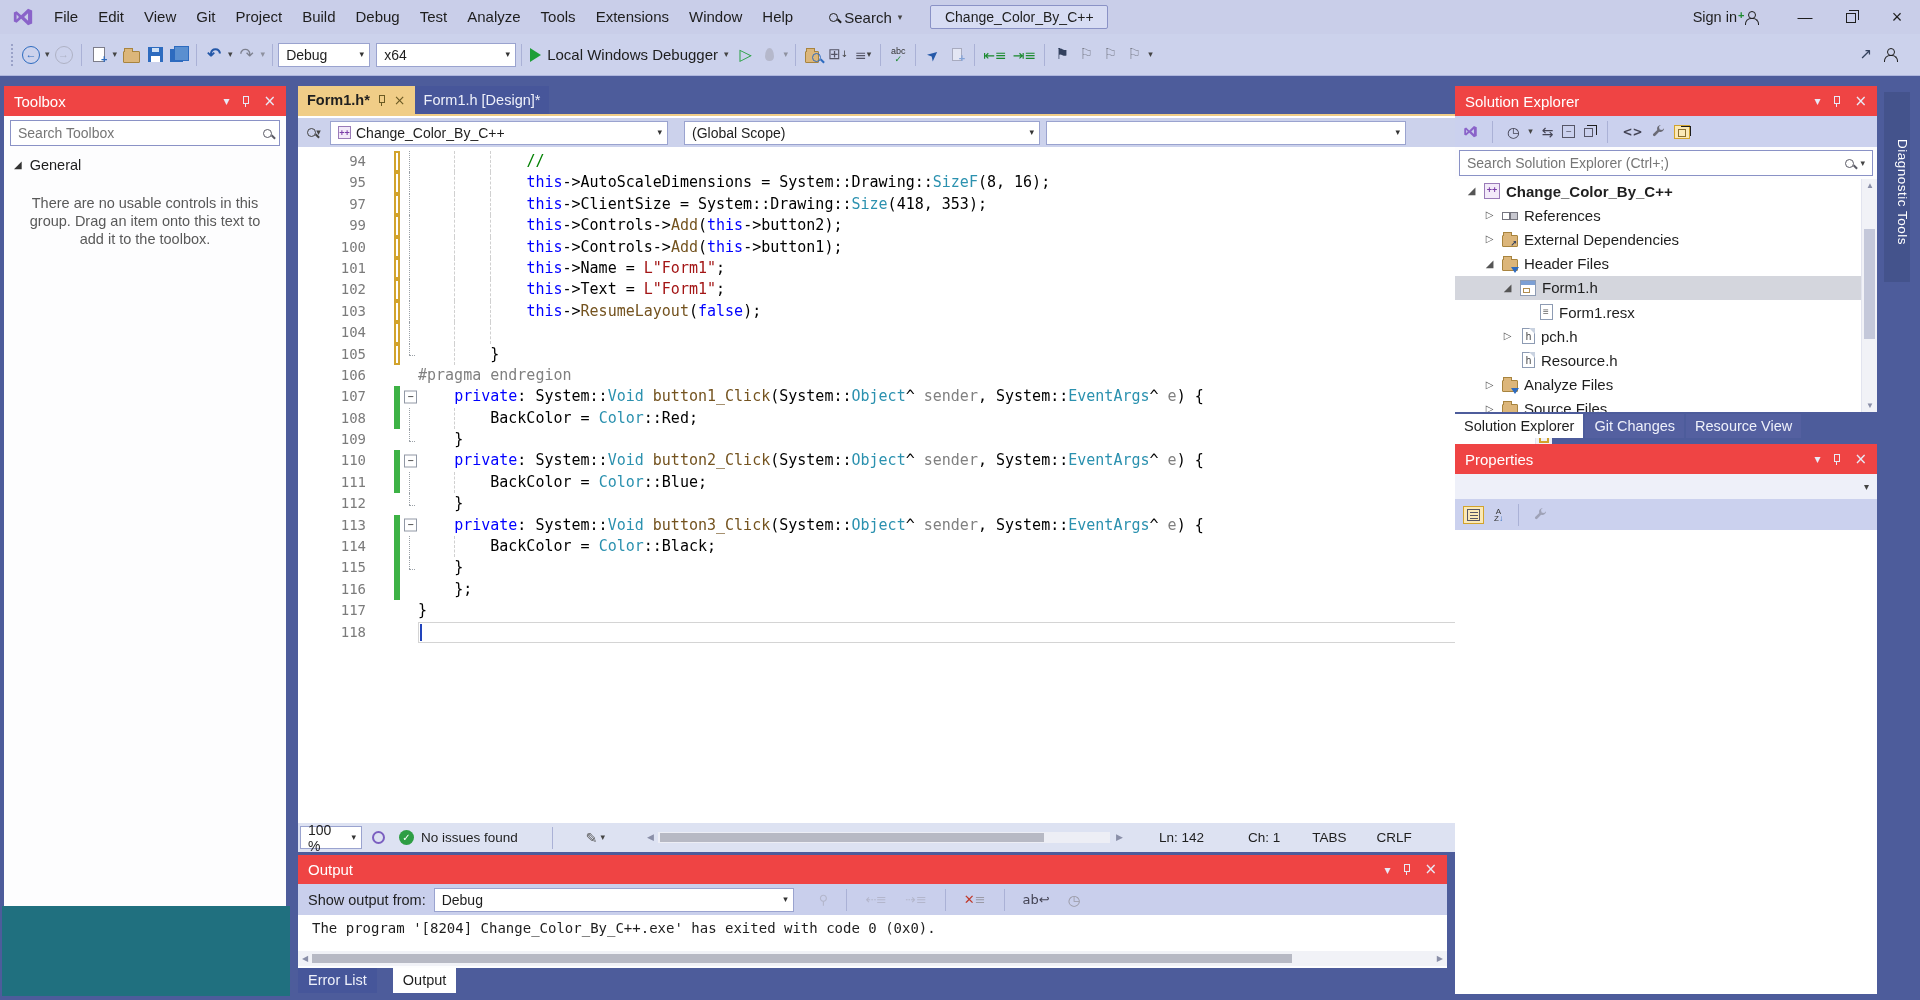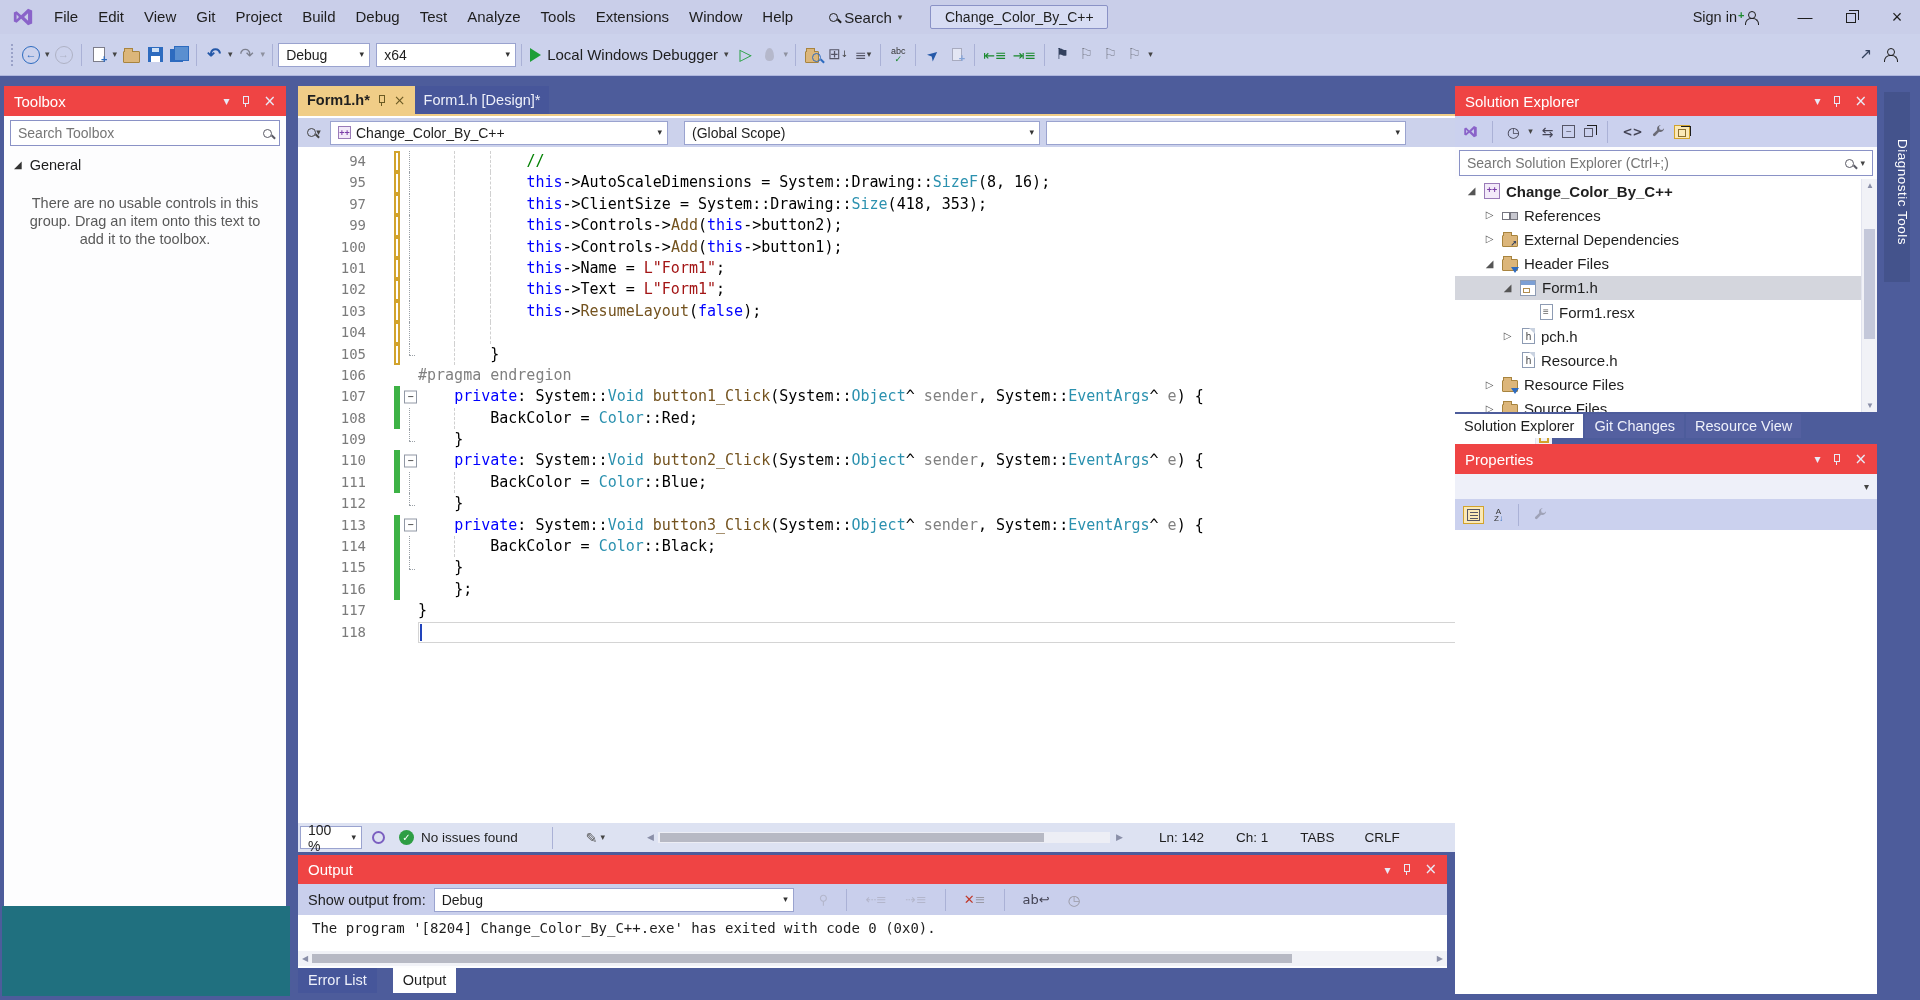--- a/index.html
+++ b/index.html
@@ -561,21 +561,21 @@
     <span style="margin-left:7px">No issues found</span>
     <span class="tsep" style="margin-left:34px"></span>
     <span class="ic" style="font-size:14px;color:#555;margin-left:28px">✎</span>
     <span class="ic dd9" style="margin-left:3px">▾</span>
     <span class="ic" style="font-size:9px;color:#8a8fa8;margin-left:42px">◀</span>
     <span id="hstrack" style="width:452px;margin-left:4px">
         <span id="hsthumb" style="left:2px;width:384px"></span>
       </span>
     <span class="ic" style="font-size:9px;color:#8a8fa8;margin-left:6px">▶</span>
     <span style="margin-left:36px">Ln: 142</span>
-    <span style="margin-left:32px">Ch: 1</span>
+    <span style="margin-left:44px">Ch: 1</span>
     <span style="margin-left:32px">TABS</span>
     <span style="margin-left:30px">CRLF</span>
   </div>
 </div>
 
 <div id="output">
   <div class="phead" style="height:29px">
     <span>Output</span>
     <span class="hicons">
       <span class="ic">▾</span>
@@ -683,21 +683,21 @@
         <span>pch.h</span>
       </div>
       <div class="trow" style="padding-left: 46px;">
         <span class="ic tarr"></span>
         <span class="fi fi-doc">h</span>
         <span>Resource.h</span>
       </div>
       <div class="trow" style="padding-left: 28px;">
         <span class="ic tarr">▷</span>
         <span class="fi fi-ffl"></span>
-        <span>Resource Files</span>
+        <span>Analyze Files</span>
       </div>
       <div class="trow" style="padding-left: 28px;">
         <span class="ic tarr">▷</span>
         <span class="fi fi-fld"></span>
         <span>Source Files</span>
       </div>
       <div id="sevs">
       <span style="position:absolute;top:2px;left:4px">▲</span>
       <span style="position:absolute;top:50px;left:2px;width:11px;height:110px;background:#c4c8da"></span>
       <span style="position:absolute;bottom:2px;left:4px">▼</span>

